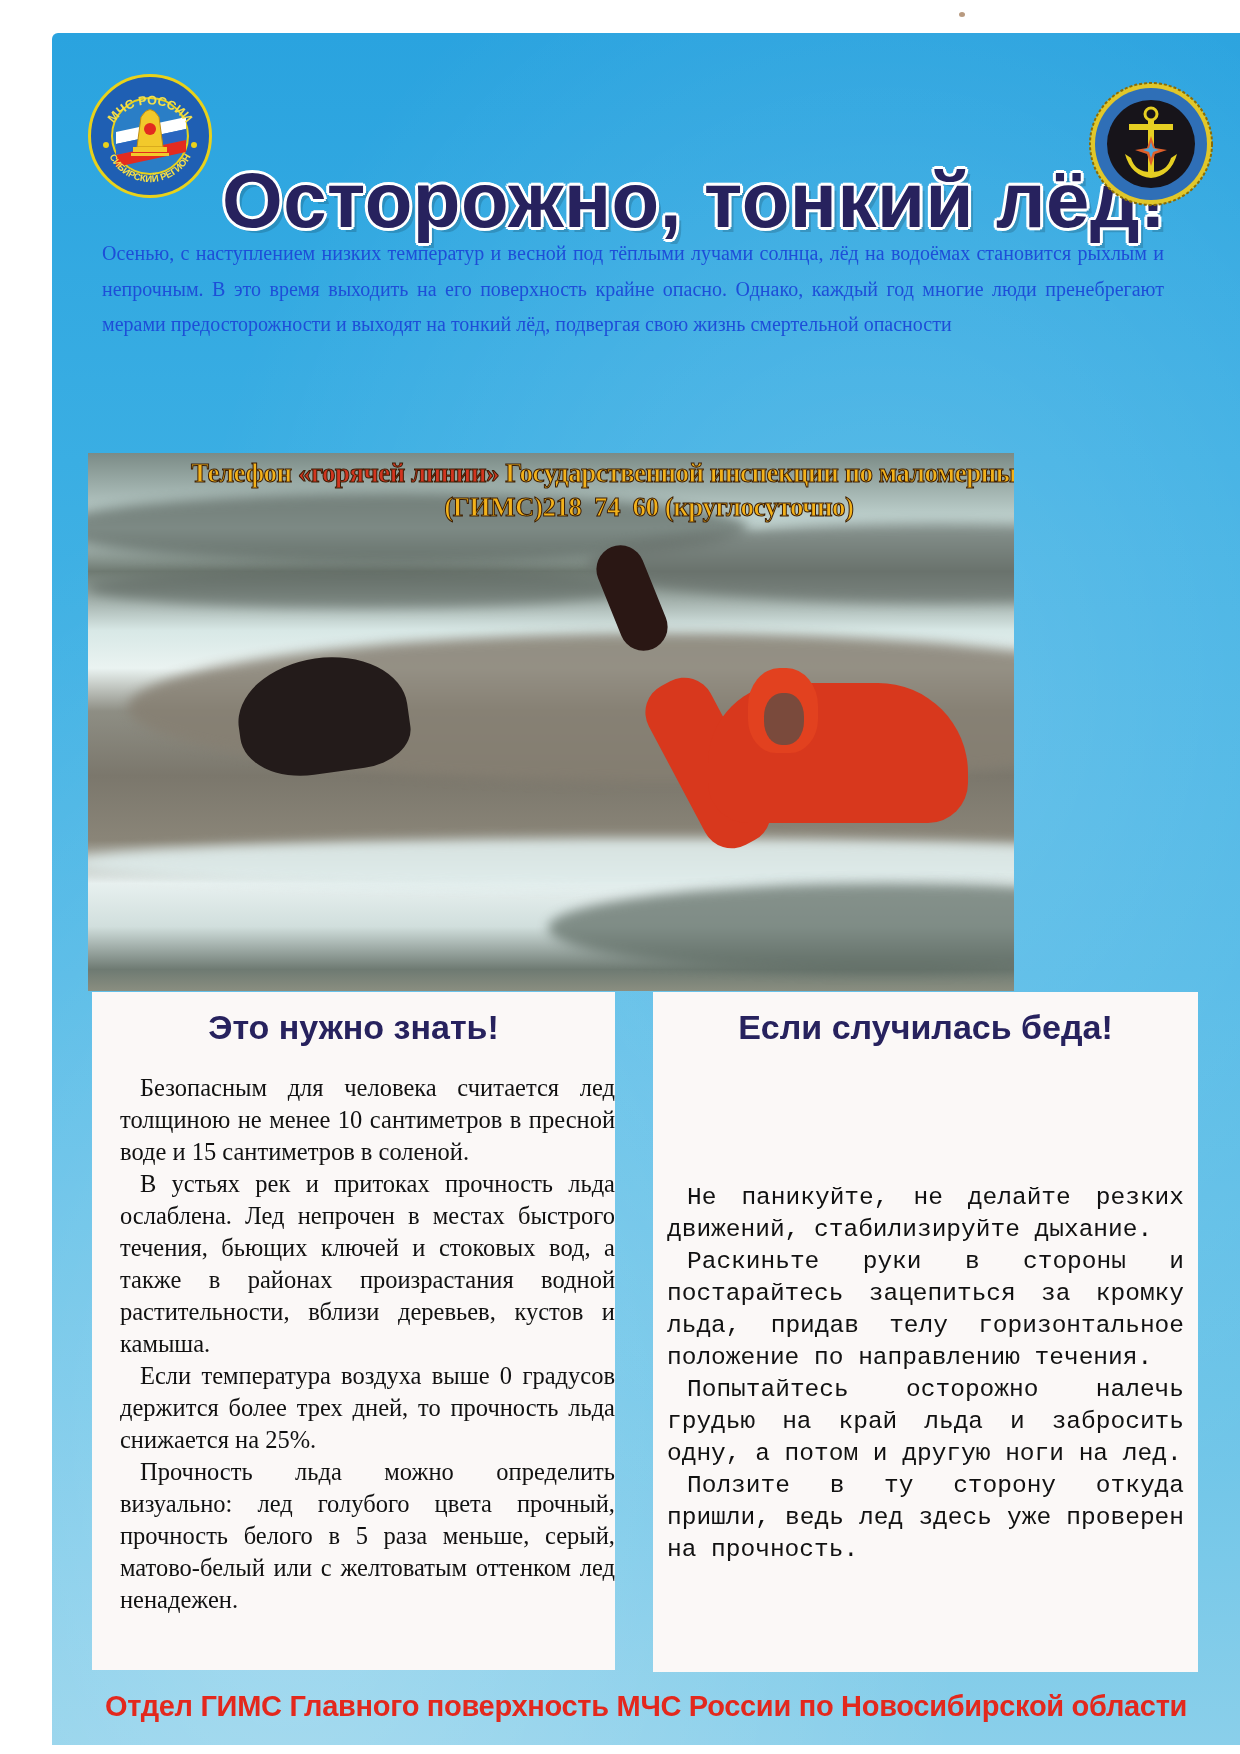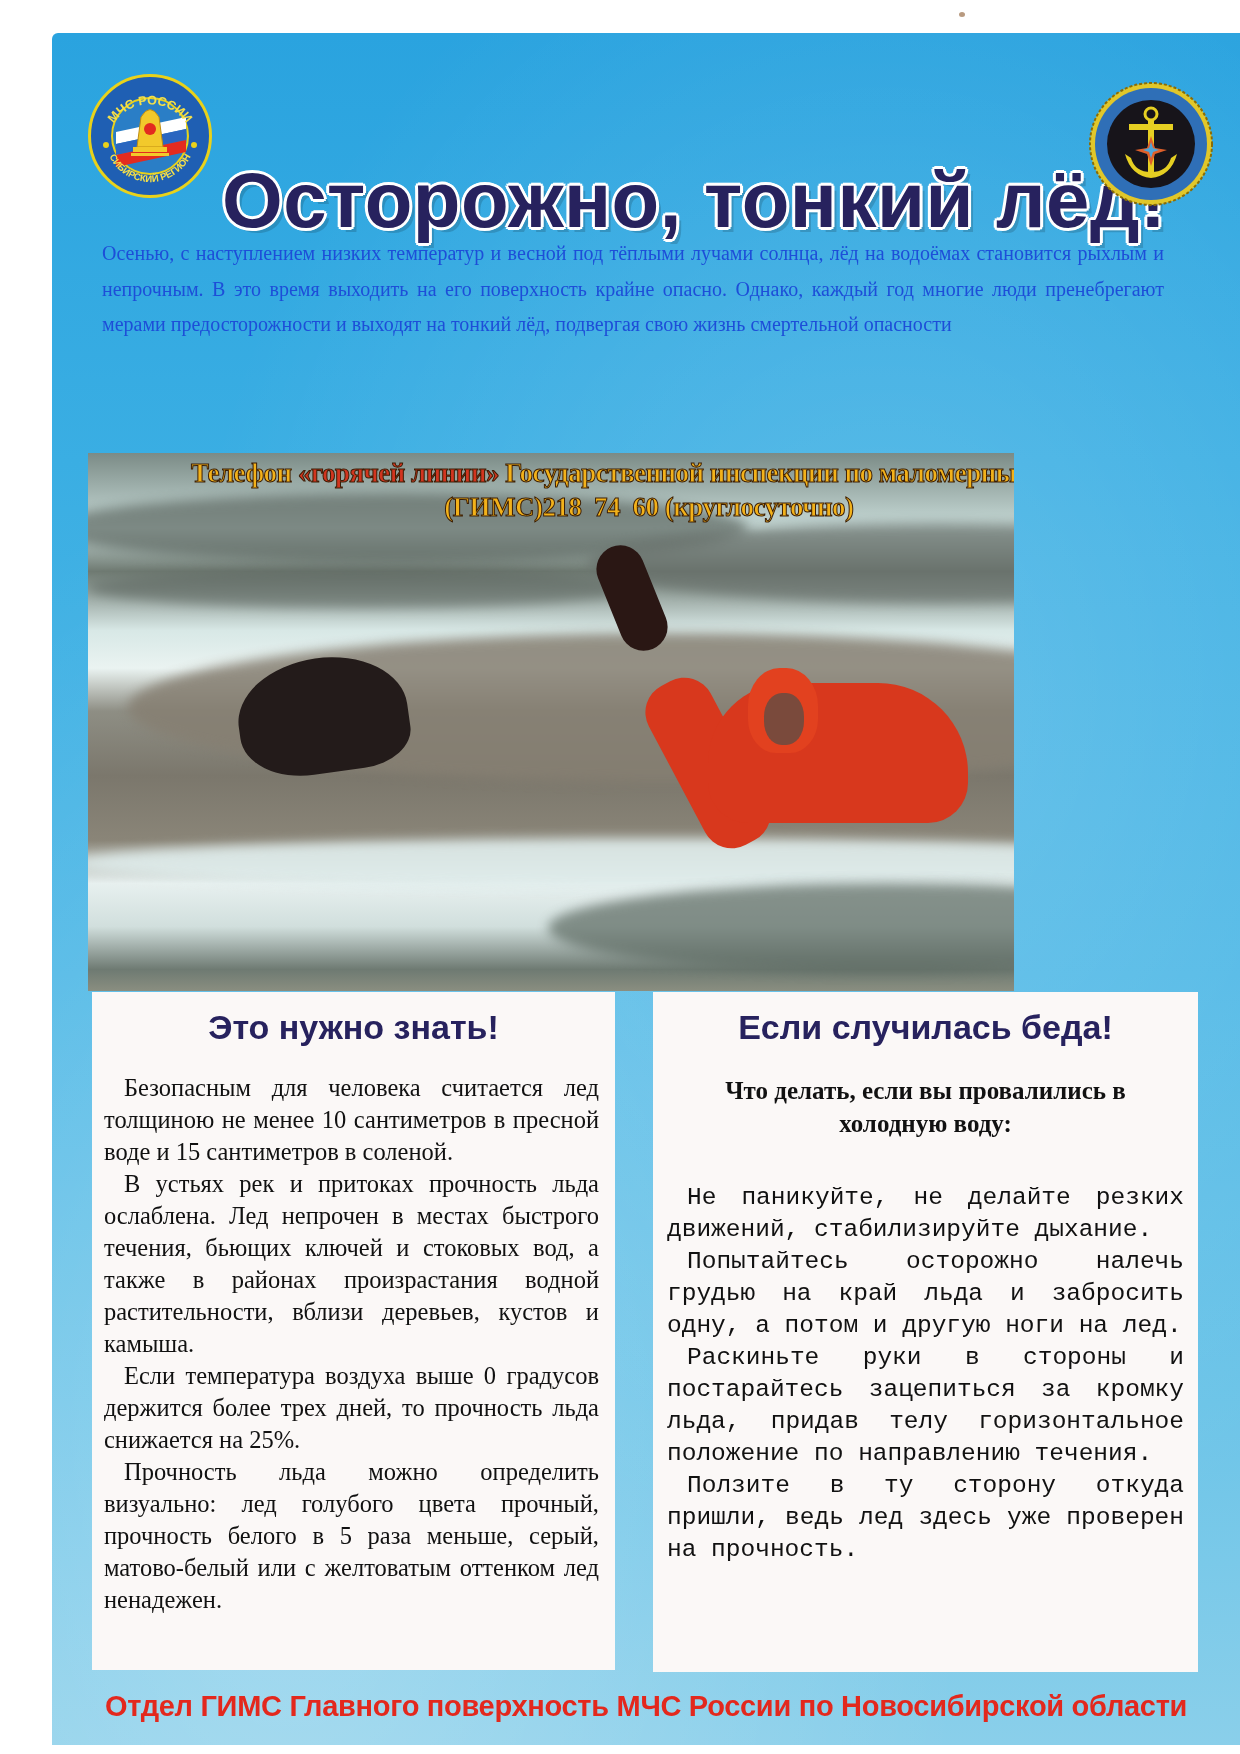--- a/index.html
+++ b/index.html
@@ -91,21 +91,21 @@
   .panel h2 {
     margin: 0; position: absolute; left: 0; width: 100%; text-align: center;
     font-family: "Liberation Sans", sans-serif; font-weight: 700;
     font-size: 34px; color: #27225e; top: 12px; line-height: 46px;
   }
   .panel .sub {
     position: absolute; left: 20px; width: calc(100% - 40px); top: 82px;
     text-align: center; font-weight: 700; font-size: 25px; line-height: 33px; color: #111;
   }
   .panel .body {
-    position: absolute; left: 12px; width: calc(100% - 28px);
+    position: absolute; left: 28px; width: calc(100% - 28px);
     font-size: 24.5px; line-height: 32px; color: #111;
   }
   .panel-left .body { top: 80px; }
   .panel-right .body { top: 190px; left: 14px; font-family: Liberation Mono, monospace; }
   .panel .body p {
     margin: 0 0 0 0; text-indent: 20px; text-align: justify;
   }
   .footer {
     position: absolute; left: 52px; top: 1686px; width: 1188px; text-align: center;
     font-family: "Liberation Sans", sans-serif; font-weight: 700;
@@ -188,22 +188,21 @@
   <div class="body">
     <p>Безопасным для человека считается лед толщиною не менее 10 сантиметров в пресной воде и 15 сантиметров в соленой.</p>
     <p>В устьях рек и притоках прочность льда ослаблена. Лед непрочен в местах быстрого течения, бьющих ключей и стоковых вод, а также в районах произрастания водной растительности, вблизи деревьев, кустов и камыша.</p>
     <p>Если температура воздуха выше 0 градусов держится более трех дней, то прочность льда снижается на 25%.</p>
     <p>Прочность льда можно определить визуально: лед голубого цвета прочный, прочность белого в 5 раза меньше, серый, матово-белый или с желтоватым оттенком лед ненадежен.</p>
   </div>
 </div>
 
 <div class="panel panel-right">
   <h2>Если случилась беда!</h2>
-  <div class="sub">Что делать, если вы провалились в холодную воду:</div>
   <div class="body">
     <p>Не паникуйте, не делайте резких движений, стабилизируйте дыхание.</p>
+    <p>Раскиньте руки в стороны и постарайтесь зацепиться за кромку льда, придав телу горизонтальное положение по направлению течения.</p>
     <p>Попытайтесь осторожно налечь грудью на край льда и забросить одну, а потом и другую ноги на лед.</p>
-    <p>Раскиньте руки в стороны и постарайтесь зацепиться за кромку льда, придав телу горизонтальное положение по направлению течения.</p>
     <p>Ползите в ту сторону откуда пришли, ведь лед здесь уже проверен на прочность.</p>
   </div>
 </div>
 
 <div class="footer">Отдел ГИМС Главного поверхность МЧС России по Новосибирской области</div>
 
 </body></html>

